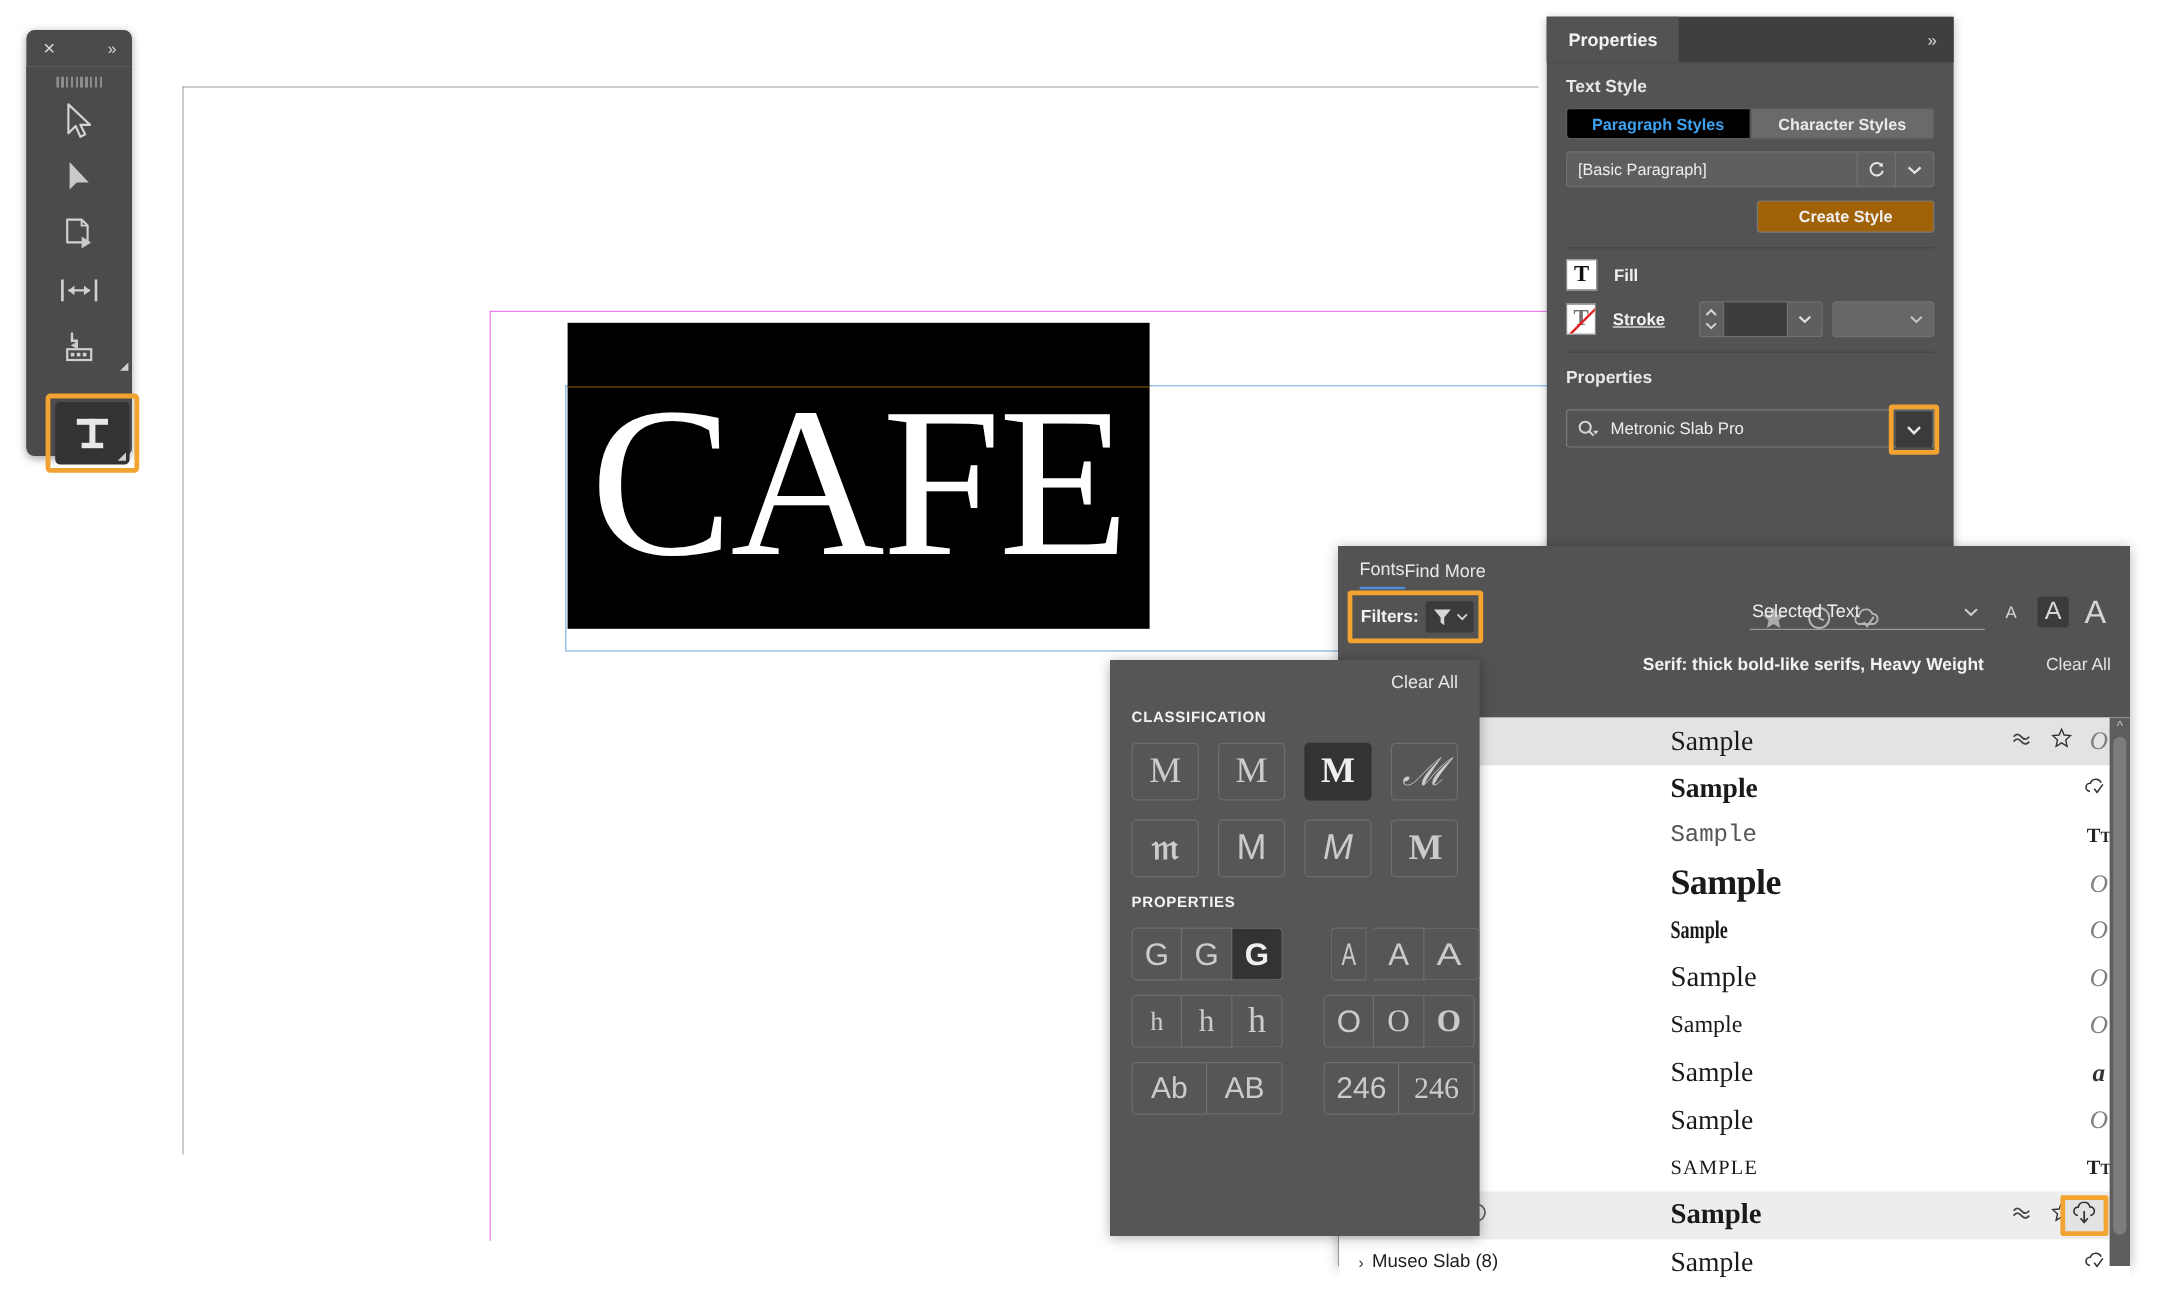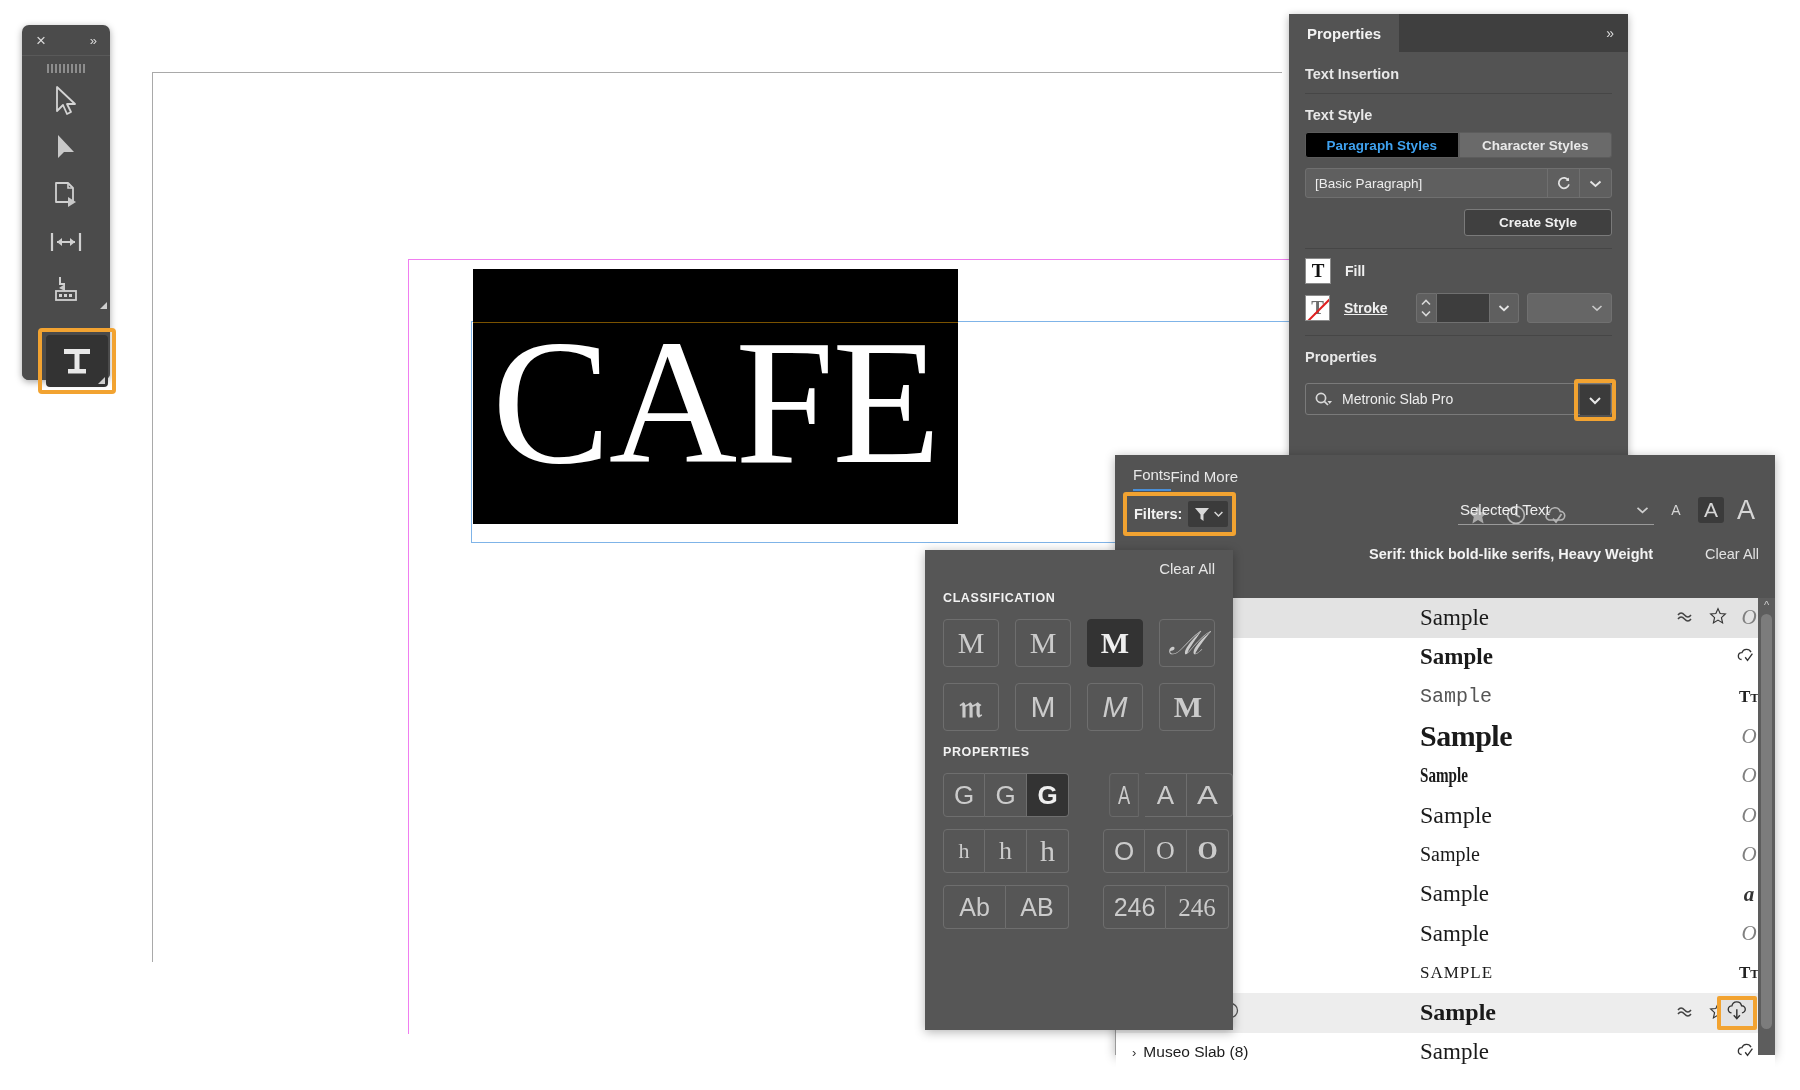--- a/index.html
+++ b/index.html
@@ -150,21 +150,21 @@
   .style-field .val {
     flex: 1; padding-left: 9px; color: #ededed; font-size: 13.5px;
   }
   .fld-btn {
     width: 32px; height: 100%; display: flex;
     align-items: center; justify-content: center;
     border-left: 1px solid #6f6f6f;
   }
   .create-style {
     margin: 11px 0 12px auto; width: 148px; height: 27px;
-    background: #404040; border: 1px solid #7a7a7a; border-radius: 3px;
+    background: #a16207; border: 1px solid #7a7a7a; border-radius: 3px;
     color: #f0f0f0; font-size: 13.5px; font-weight: bold;
     display: flex; align-items: center; justify-content: center;
   }
   .divider { height: 1px; background: #464646; }
   .appear-row { display: flex; align-items: center; margin-top: 9px; }
   .swatch {
     width: 26px; height: 26px; background: #fff; border: 1px solid #8b8b8b;
     display: flex; align-items: center; justify-content: center;
     font-family: "Liberation Serif", serif; font-weight: bold; font-size: 19px; color: #111;
     position: relative; overflow: hidden;
@@ -251,21 +251,21 @@
   }
   .desc-text { color: #f3f3f3; font-size: 14.5px; font-weight: bold; margin-left: 238px; }
   .clear-all-r { color: #e2e2e2; font-size: 14.5px; }
 
   .font-list {
     position: absolute; left: 0; top: 143px; width: 660px; height: 457px;
     background: #ffffff; border-left: 1px solid #9a9a9a;
   }
   .font-row {
     height: 39.5px; display: flex; align-items: center;
-    padding: 0 0 0 16px; position: relative; background: #fff; gap: 28px;
+    padding: 0 0 0 16px; position: relative; background: #fff;
   }
   .font-row.sel { background: #e3e3e3; }
   .font-row.hov { background: #ededed; }
   .fr-name { width: 260px; color: #1c1c1c; font-size: 15.5px; display: flex; align-items: center; gap: 7px; }
   .fr-caret { color: #333; font-size: 13px; }
   .fr-sample { flex: 1; color: #1a1a1a; font-size: 22px; }
   .fr-icons { width: 110px; display: flex; align-items: center; justify-content: flex-end; gap: 12px; padding-right: 16px; }
   .fr-fmt { font-family: "Liberation Serif", serif; font-style: italic; color: #808080; font-size: 21px; width: 20px; text-align: center; }
   .fr-tt { color: #222; font-family: "Liberation Serif", serif; font-size: 17px; font-weight: bold; width: 20px; text-align: right; }
   .scroll-track {
@@ -409,21 +409,20 @@
   </div>
 
   <div class="properties">
     <div class="prop-tabbar">
       <div class="prop-tab">Properties</div>
       <div class="prop-tabspace"></div>
       <div class="prop-dblchev">»</div>
     </div>
 
     <div class="prop-body">
-      <div class="prop-sub">Text Insertion</div>
 
       <div class="prop-section-title">Text Style</div>
       <div class="seg-row">
         <div class="seg-btn active">Paragraph Styles</div>
         <div class="seg-btn">Character Styles</div>
       </div>
 
       <div class="style-field">
         <span class="val">[Basic Paragraph]</span>
         <span class="fld-btn">

